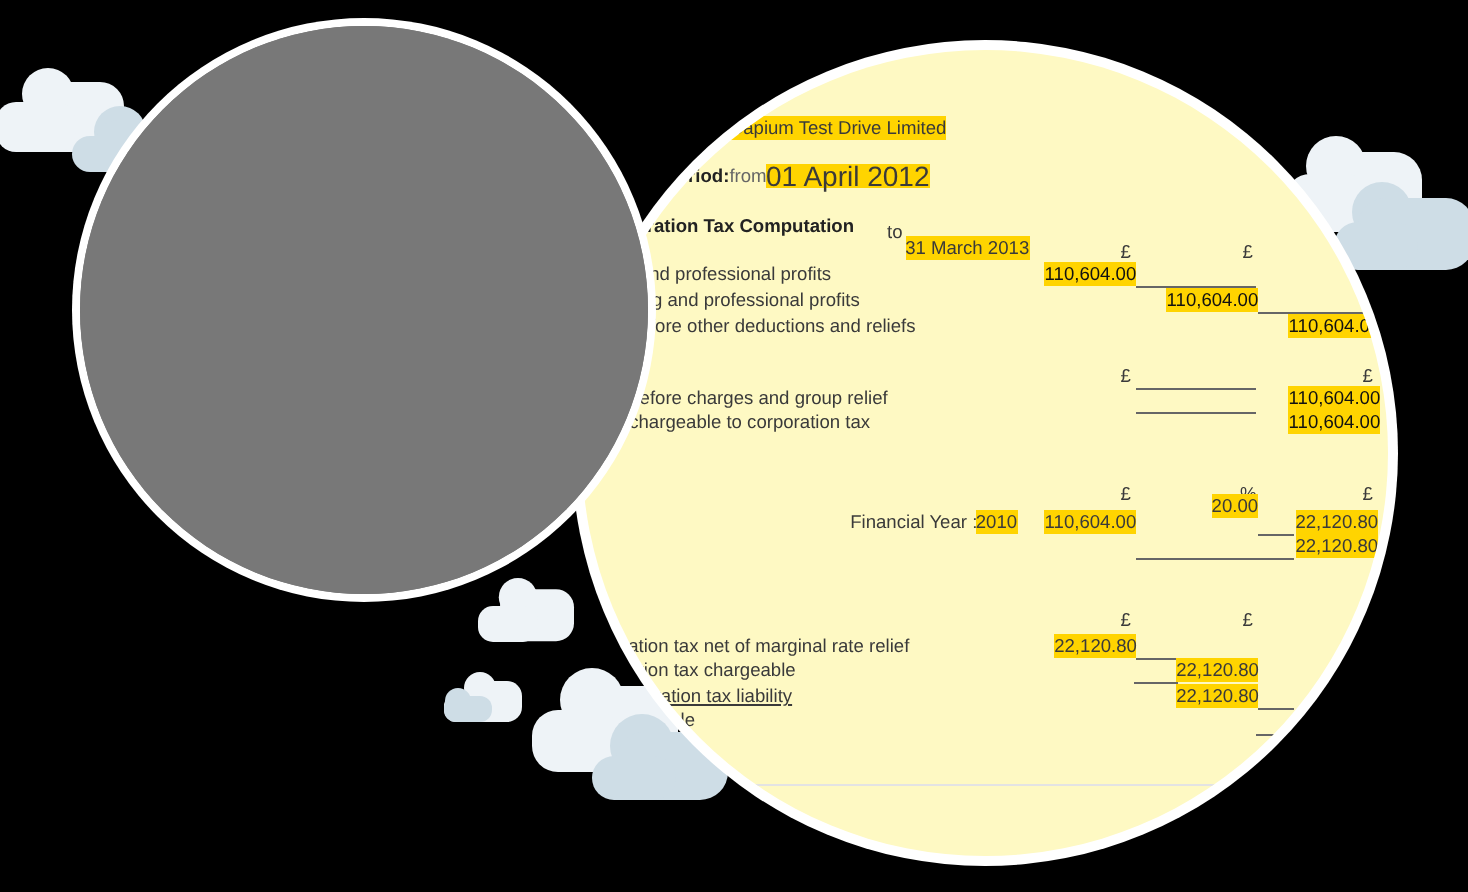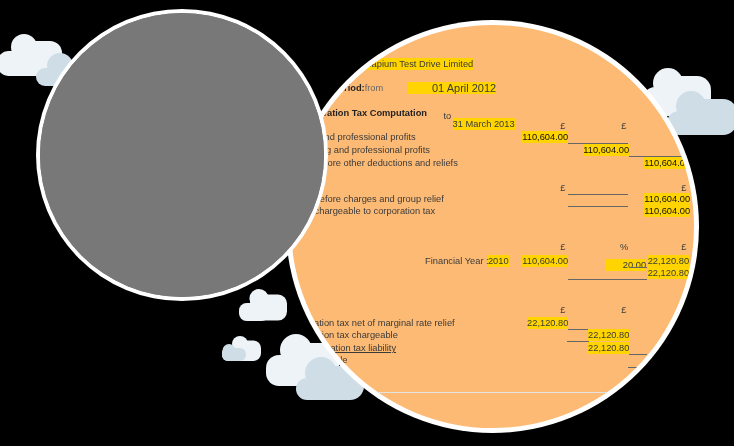--- a/index.html
+++ b/index.html
@@ -22,21 +22,21 @@
   
   #lensR{left:286px;top:20px;width:413px;height:413px;}
   #lensR .clip{position:absolute;left:5px;top:5px;width:403px;height:403px;border-radius:50%;overflow:hidden;background:#fff;}
   .t{position:absolute;white-space:nowrap;font-size:10px;color:#3a3a3a;line-height:12px;}
   .t.b{font-weight:bold;color:#222;}
   .t.n{font-size:9px;color:#111;}
   .hl{background:#ffd400;}
   .rule{position:absolute;height:1px;background:#666;}
   .greyline{position:absolute;height:1px;background:#e3e3e3;}
   
-  .docR{position:absolute;left:-291px;top:-25px;width:734px;height:446px;background:#fdba74;border-radius:32px;}
+  .docR{position:absolute;left:-291px;top:-25px;width:734px;height:446px;background:#fef9c3;border-radius:32px;}
   .docL{position:absolute;left:-40px;top:-13px;width:734px;height:446px;background:#787878;}
 
 </style>
 </head>
 <body>
 
 <div class="stage">
 
   <div class="cloud" style="left:-2px;top:34px;">
     <svg width="104" height="56" viewBox="0 0 104 56">
@@ -108,21 +108,21 @@
   </div>
 
   <div class="lens" id="lensR">
     <div class="clip">
       <div class="docR">
 
         <div class="t hl" style="left:364.9px;top:57.8px;font-size:9.3px;">Capium Test Drive Limited</div>
 
         <div class="t b" style="left:285.7px;top:81.5px;font-size:9.3px;">Return for period:</div>
         <div class="t" style="left:364.7px;top:81.5px;font-size:9.3px;color:#666;">from</div>
-        <div class="t hl" style="left:408px;top:81.5px;font-size:11px;padding-left:24px;">01 April 2012</div>
+        <div class="t hl" style="left:383px;top:81.5px;font-size:14px;">01 April 2012</div>
         <div class="t" style="left:443.5px;top:81.5px;font-size:9.3px;margin-top:28px;">to</div>
         <div class="t hl" style="left:452.6px;top:81.5px;font-size:9.3px;margin-top:36px;">31 March 2013</div>
 
         <div class="t b" style="left:285.7px;top:106.6px;font-size:9.3px;">1. Corporation Tax Computation</div>
 
         <div class="t cur" style="left:560.3px;top:119.7px;font-size:9.3px;">£</div>
         <div class="t cur" style="left:621.3px;top:119.7px;font-size:9.3px;">£</div>
 
         <div class="t" style="left:285.7px;top:131.3px;font-size:9.3px;">Trading and professional profits</div>
         <div class="t n hl" style="left:522.3px;top:131.3px;font-size:9.3px;">110,604.00</div>
@@ -146,21 +146,21 @@
         <div class="t" style="left:285.7px;top:205.1px;font-size:9.3px;">Profits chargeable to corporation tax</div>
         <div class="t n hl" style="left:644.3px;top:205.1px;font-size:9.3px;">110,604.00</div>
 
         <div class="t cur" style="left:560.3px;top:240.5px;font-size:9.3px;">£</div>
         <div class="t cur" style="left:620px;top:240.5px;font-size:9.3px;">%</div>
         <div class="t cur" style="left:681.3px;top:240.5px;font-size:9.3px;">£</div>
 
         <div class="t" style="left:425.1px;top:254.5px;font-size:9.3px;">Financial Year :</div>
         <div class="t hl" style="left:487.9px;top:254.5px;font-size:9.3px;">2010</div>
         <div class="t hl" style="left:522.3px;top:254.5px;font-size:9.3px;">110,604.00</div>
-        <div class="t hl" style="left:605.8px;top:259px;font-size:9.3px;padding-left:17px;">20.00</div>
+        <div class="t hl" style="left:605.8px;top:247px;font-size:9.3px;">20.00</div>
         <div class="rule" style="left:629.1px;top:266.5px;width:18px;"></div>
         <div class="t hl" style="left:647.7px;top:254.5px;font-size:9.3px;">22,120.80</div>
         <div class="rule" style="left:568.1px;top:279.2px;width:79px;"></div>
         <div class="t hl" style="left:647.7px;top:267.2px;font-size:9.3px;">22,120.80</div>
 
         <div class="t cur" style="left:560.3px;top:304.4px;font-size:9.3px;">£</div>
         <div class="t cur" style="left:621.3px;top:304.4px;font-size:9.3px;">£</div>
 
         <div class="t" style="left:285.7px;top:317.2px;font-size:9.3px;">Corporation tax net of marginal rate relief</div>
         <div class="t hl" style="left:527.1px;top:317.2px;font-size:9.3px;">22,120.80</div>

